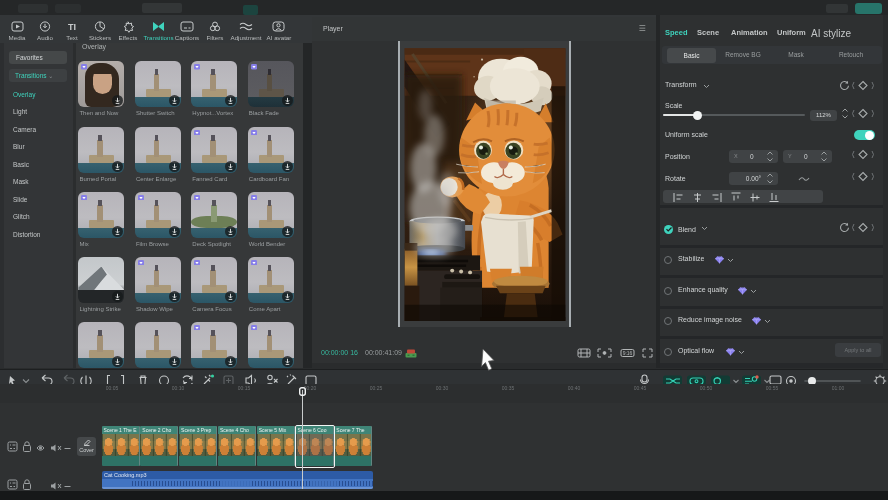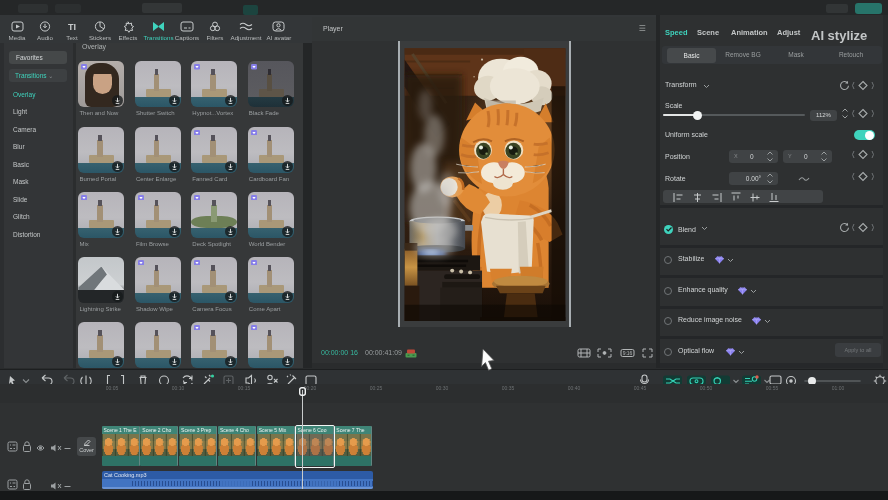--- a/index.html
+++ b/index.html
@@ -554,22 +554,22 @@
     </svg>
   </div>
   <svg class="abs" style="left:479px;top:348px;z-index:50" width="18" height="26" viewBox="0 0 18 26">
     <path d="M4 1 L15 12.5 L9.5 13.2 L12.8 20.8 L9.6 22.2 L6.4 14.6 L2.6 18.4 Z" fill="#fdfdfd" stroke="#555" stroke-width="0.8"></path>
   </svg>
 
   <div class="abs" id="rightpanel" style="left:660px;top:15px;width:228px;height:353px;background:#2e3031;">
     <div class="abs" style="left:5px;top:13px;color:#3fd3bd;font-size:7.5px;font-weight:bold;">Speed</div>
     <div class="abs" style="left:37px;top:13px;color:#c3c6c7;font-size:7.5px;font-weight:bold;">Scene</div>
     <div class="abs" style="left:71px;top:13px;color:#c3c6c7;font-size:7.5px;font-weight:bold;">Animation</div>
-    <div class="abs" style="left:117px;top:13px;color:#c3c6c7;font-size:7.5px;font-weight:bold;">Adjust</div>
-    <div class="abs" style="left:151px;top:13px;color:#c3c6c7;font-size:13px;font-weight:bold;">AI stylize</div>
+    <div class="abs" style="left:117px;top:13px;color:#c3c6c7;font-size:7.5px;font-weight:bold;">Uniform</div>
+    <div class="abs" style="left:151px;top:13px;color:#c3c6c7;font-size:10px;font-weight:normal;">AI stylize</div>
     <div class="abs" style="left:2px;top:31px;width:220px;height:18px;background:#333639;border-radius:3px;"></div>
     <div class="abs" style="left:7px;top:32.5px;width:49px;height:15px;background:#46494b;border-radius:3px;color:#e8eaea;font-size:6.5px;line-height:15px;text-align:center;">Basic</div>
     <div class="abs" style="left:82px;top:33px;width:2px;height:14px;color:#9a9e9f;font-size:6.5px;line-height:14px;white-space:nowrap;display:flex;justify-content:center;">Remove BG</div>
     <div class="abs" style="left:135px;top:33px;width:2px;height:14px;color:#9a9e9f;font-size:6.5px;line-height:14px;white-space:nowrap;display:flex;justify-content:center;">Mask</div>
     <div class="abs" style="left:190px;top:33px;width:2px;height:14px;color:#9a9e9f;font-size:6.5px;line-height:14px;white-space:nowrap;display:flex;justify-content:center;">Retouch</div>
     <div class="abs" style="left:5px;top:66px;color:#d2d5d6;font-size:7px;">Transform</div>
     <svg class="abs" style="left:43px;top:69px" width="7" height="5" viewBox="0 0 7 5">
         <path d="M1 1 L3.5 3.5 L6 1" stroke="#9a9e9f" fill="none" stroke-width="1"></path>
       </svg>
     <svg class="abs" style="left:179px;top:65px" width="11" height="11" viewBox="0 0 11 11">

